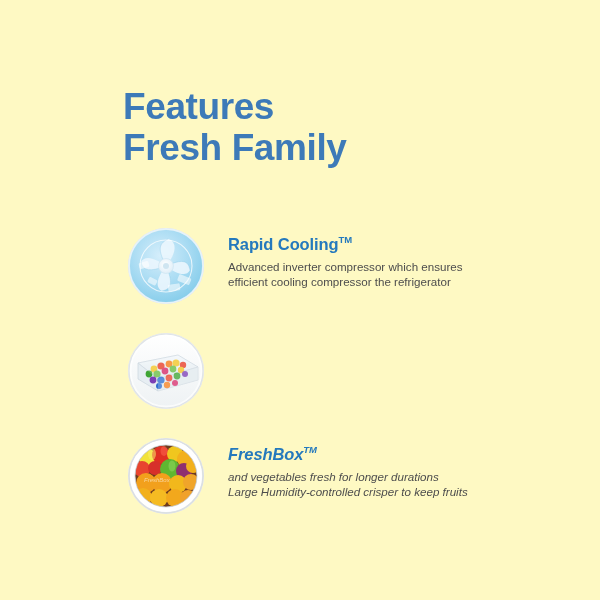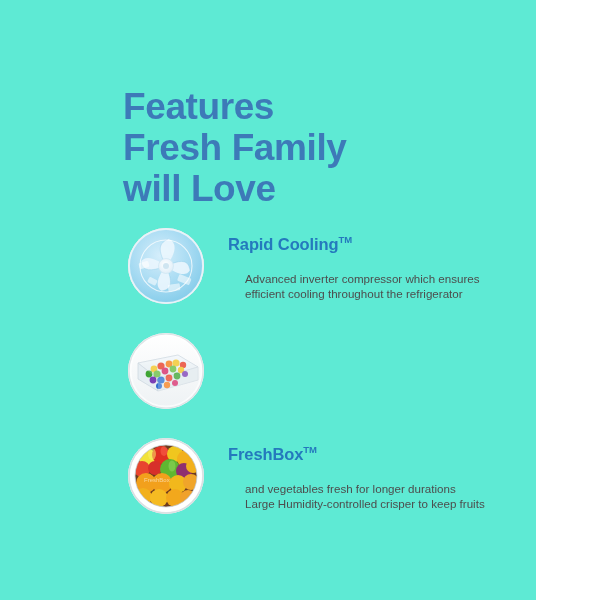--- a/index.html
+++ b/index.html
@@ -9,23 +9,23 @@
   body {
     width: 600px;
     height: 600px;
     background: #ffffff;
     font-family: "Liberation Sans", sans-serif;
     overflow: hidden;
   }
 
   .page {
     position: relative;
-    width: 536px;
+    width: 600px;
     height: 600px;
-    background: #5eead4;
+    background: #fef9c3;
   }
 
   
   .headline {
     position: absolute;
     left: 123px;
     top: 86px;
     width: 420px;
     color: #3d7ab8;
     font-size: 37px;
@@ -43,21 +43,21 @@
     position: absolute;
     left: 0;
     top: 222px;
     width: 600px;
   }
   .feature {
     position: relative;
     height: 105px;
     padding-left: 47px;
   }
-  .feature.last { height: 95px; }
+  .feature.last { height: 95px; font-style: italic; }
 
   .feature-icon {
     position: absolute;
     left: 128px;
     top: 6px;
     width: 76px;
     height: 76px;
     border-radius: 50%;
     overflow: hidden;
     background: #f4f5f6;
@@ -83,33 +83,32 @@
   .feature-title .tm {
     font-size: 9.5px;
     vertical-align: super;
     font-weight: bold;
     letter-spacing: 0;
   }
   .feature-desc {
     color: #4d4d4d;
     font-size: 11.6px;
     line-height: 15.5px;
-    margin: 17px;
+    margin: 0;
   }
   .feature-desc span { display: block; white-space: pre; }
 </style>
 </head>
 <body>
 
 <div class="page">
 
   <div class="headline">
     <span class="hl-line">Features</span>
     <span class="hl-line">Fresh Family</span>
-    <span class="hl-line">will Love</span>
   </div>
 
   <div class="features">
 
     <div class="feature">
       <div class="feature-icon">
         <svg width="76" height="76" viewBox="0 0 76 76" xmlns="http://www.w3.org/2000/svg">
           <defs>
             <radialGradient id="fanbg" cx="42%" cy="36%" r="68%">
               <stop offset="0%" stop-color="#d5eefb"></stop>
@@ -144,21 +143,21 @@
             <rect x="11" y="34" width="10" height="6" rx="1.4" transform="rotate(-16 16 37)"></rect>
             <rect x="20" y="50" width="9" height="6" rx="1.4" transform="rotate(28 24 53)"></rect>
           </g>
           <circle cx="38" cy="38" r="37" fill="none" stroke="#ffffff" stroke-width="2" opacity="0.5"></circle>
         </svg>
       </div>
       <div class="feature-body">
         <h3 class="feature-title"><span>Rapid Cooling</span><span class="tm">TM</span></h3>
         <p class="feature-desc">
           <span>Advanced inverter compressor which ensures</span>
-          <span>efficient cooling throughout the refrigerator</span>
+          <span>efficient cooling compressor the refrigerator</span>
         </p>
       </div>
     </div>
 
     <div class="feature">
       <div class="feature-icon">
         <svg width="76" height="76" viewBox="0 0 76 76" xmlns="http://www.w3.org/2000/svg">
           <defs>
             <linearGradient id="glassbg" x1="0" y1="0" x2="0" y2="1">
               <stop offset="0%" stop-color="#ffffff"></stop>

